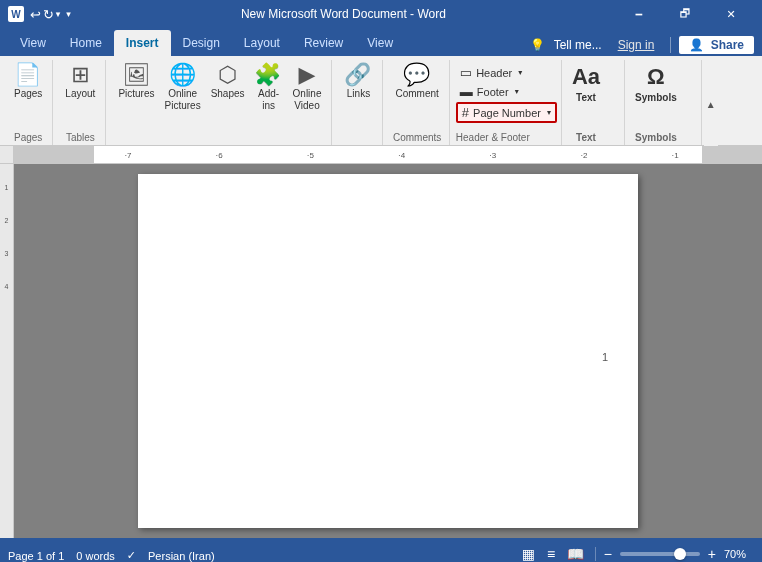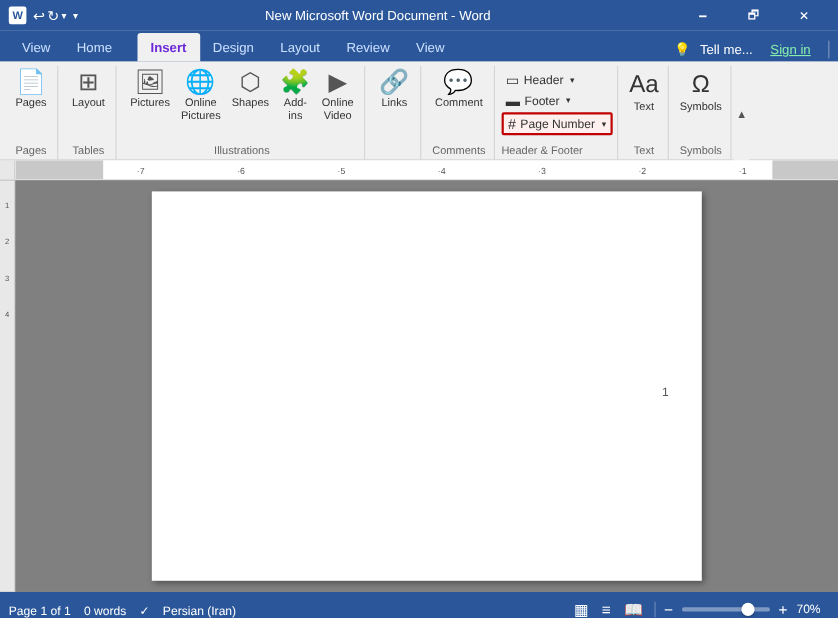--- a/index.html
+++ b/index.html
@@ -39,34 +39,33 @@
       font-size: 12px;
       color: #cce0ff;
       cursor: pointer;
       border-radius: 3px 3px 0 0;
       height: 26px;
       display: flex;
       align-items: center;
     }
     .ribbon-tab.active {
       background: #f0f0f0;
-      color: #6d28d9;
+      color: #0369a1;
       font-weight: 600;
-      margin-left: 11px;
     }
     .ribbon-tab-right {
       margin-left: auto;
       display: flex;
       align-items: center;
       gap: 8px;
       padding-right: 8px;
       padding-bottom: 2px;
     }
     .sign-in-btn {
-      color: #86efac; font-size: 12px; cursor: pointer; padding: 2px 8px;
+      color: #e5e5e5; font-size: 12px; cursor: pointer; padding: 2px 8px;
       border-radius: 2px;
       text-decoration: underline;
     }
     .share-btn {
       color: #2b579a; font-size: 12px; cursor: pointer; padding: 2px 10px;
       background: white; border-radius: 2px; font-weight: 600;
     }
 
     
     .ribbon {
@@ -141,22 +140,23 @@
     }
     .hf-item-icon { font-size: 13px; }
     .hf-group-label {
       font-size: 10px; color: #666; margin-top: auto; padding-bottom: 2px; text-align: left;
     }
 
     
     .ts-group {
       display: flex;
       flex-direction: column;
-      padding: 2px 4px 0 4px;
+      padding: 2px 20px 0 4px;
       border-right: 1px solid #d4d4d4;
+      font-weight: bold;
     }
     .ts-content { display: flex; gap: 4px; align-items: flex-start; }
     .ts-btn {
       display: flex; flex-direction: column; align-items: center;
       cursor: pointer; padding: 2px 4px; border-radius: 2px;
       font-size: 10px; color: #333; gap: 2px;
     }
     .ts-btn .icon { font-size: 22px; }
     .ts-group-label { font-size: 10px; color: #666; margin-top: auto; padding-bottom: 2px; text-align: center; }
 
@@ -287,20 +287,24 @@
   <div class="ribbon-tab active">Insert</div>
   <div class="ribbon-tab">Design</div>
   <div class="ribbon-tab">Layout</div>
   <div class="ribbon-tab">Review</div>
   <div class="ribbon-tab">View</div>
   <div class="ribbon-tab-right">
     <span style="font-size:12px; color:white; cursor:pointer;">💡</span>
     <span style="font-size:12px; color:white;">Tell me...</span>
     <div class="sign-in-btn">Sign in</div>
     <div style="width:1px;height:16px;background:rgba(255,255,255,0.4);"></div>
+    <div class="share-btn">
+      <span style="margin-right:3px;">👤</span>
+      <span>Share</span>
+    </div>
   </div>
 </div>
 
 <div class="ribbon">
 
   <div class="ribbon-group">
     <div class="ribbon-group-content">
       <div class="ribbon-btn">
         <div class="ribbon-btn-icon">📄</div>
         <div class="ribbon-btn-label">Pages</div>
@@ -335,21 +339,20 @@
       </div>
       <div class="ribbon-btn">
         <div class="ribbon-btn-icon">🧩</div>
         <div class="ribbon-btn-label">Add-<br>ins</div>
       </div>
       <div class="ribbon-btn">
         <div class="ribbon-btn-icon">▶</div>
         <div class="ribbon-btn-label">Online<br>Video</div>
       </div>
     </div>
-    <div class="ribbon-group-label">Illustrations</div>
   </div>
 
 
   <div class="ribbon-group">
     <div class="ribbon-group-content">
       <div class="ribbon-btn">
         <div class="ribbon-btn-icon">🔗</div>
         <div class="ribbon-btn-label">Links</div>
       </div>
     </div>

